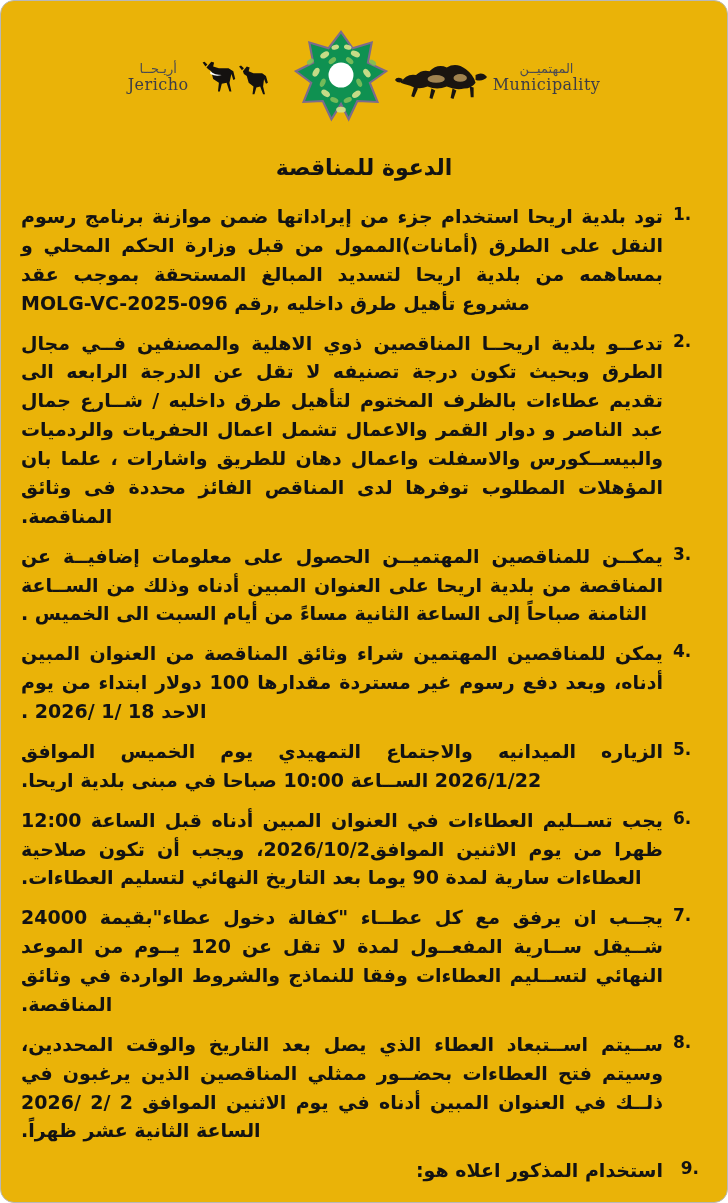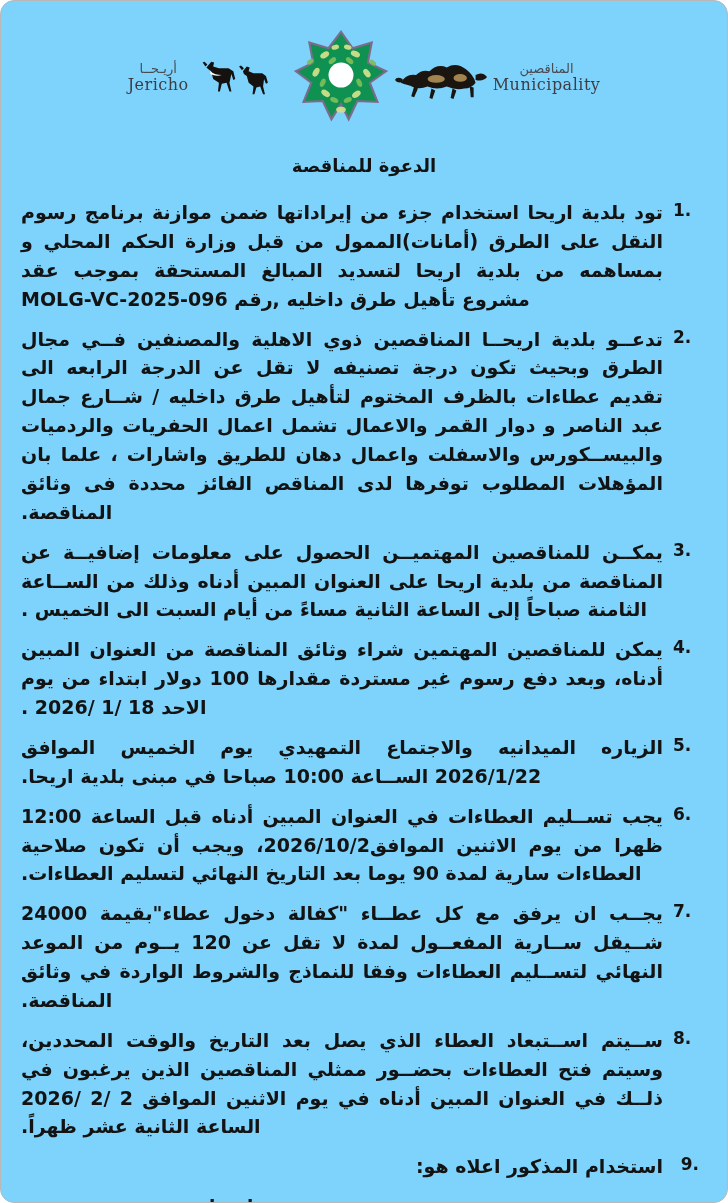--- a/index.html
+++ b/index.html
@@ -10,21 +10,21 @@
   }
   body {
     font-family: "DejaVu Sans", "Liberation Sans", sans-serif;
     color: #1a1a1a;
   }
   #page {
     position: relative;
     width: 728px;
     height: 1203px;
     margin: 0 auto;
-    background: #7dd3fc;
+    background: #eab308;
     box-sizing: border-box;
     border: 1px solid #b8b8b8;
     border-radius: 14px;
     overflow: hidden;
     direction: rtl;
   }
   #inner {
     padding: 14px 20px 10px 20px;
   }
 
@@ -64,21 +64,21 @@
   }
   .logo-animals {
     width: 96px;
     height: 62px;
     flex: 0 0 auto;
   }
 
   
   .doc-title {
     text-align: center;
-    font-size: 18px;
+    font-size: 22px;
     font-weight: bold;
     color: #131313;
     margin: 26px 0 22px 0;
     letter-spacing: 0;
   }
   .sub-title {
     text-align: left;
     font-size: 20px;
     font-weight: bold;
     color: #131313;
@@ -202,21 +202,21 @@
           <path d="M86 30 q7 -4 12 2 q-4 5 -12 3 z"></path>
           <path d="M10 34 q-6 -3 -8 1 q3 4 8 2 z"></path>
         </g>
         <g fill="#b8975a" opacity="0.85">
           <ellipse cx="45" cy="34" rx="9" ry="4"></ellipse>
           <ellipse cx="70" cy="33" rx="7" ry="4"></ellipse>
         </g>
       </svg>
 
       <div class="logo-word">
-        <span class="ar">المناقصين</span>
+        <span class="ar">المهتميــن</span>
         <span class="en">Municipality</span>
       </div>
     </div>
 
     <div class="doc-title">الدعوة للمناقصة</div>
 
     <div class="sub-title">
     </div>
 
     <ol class="clauses">

